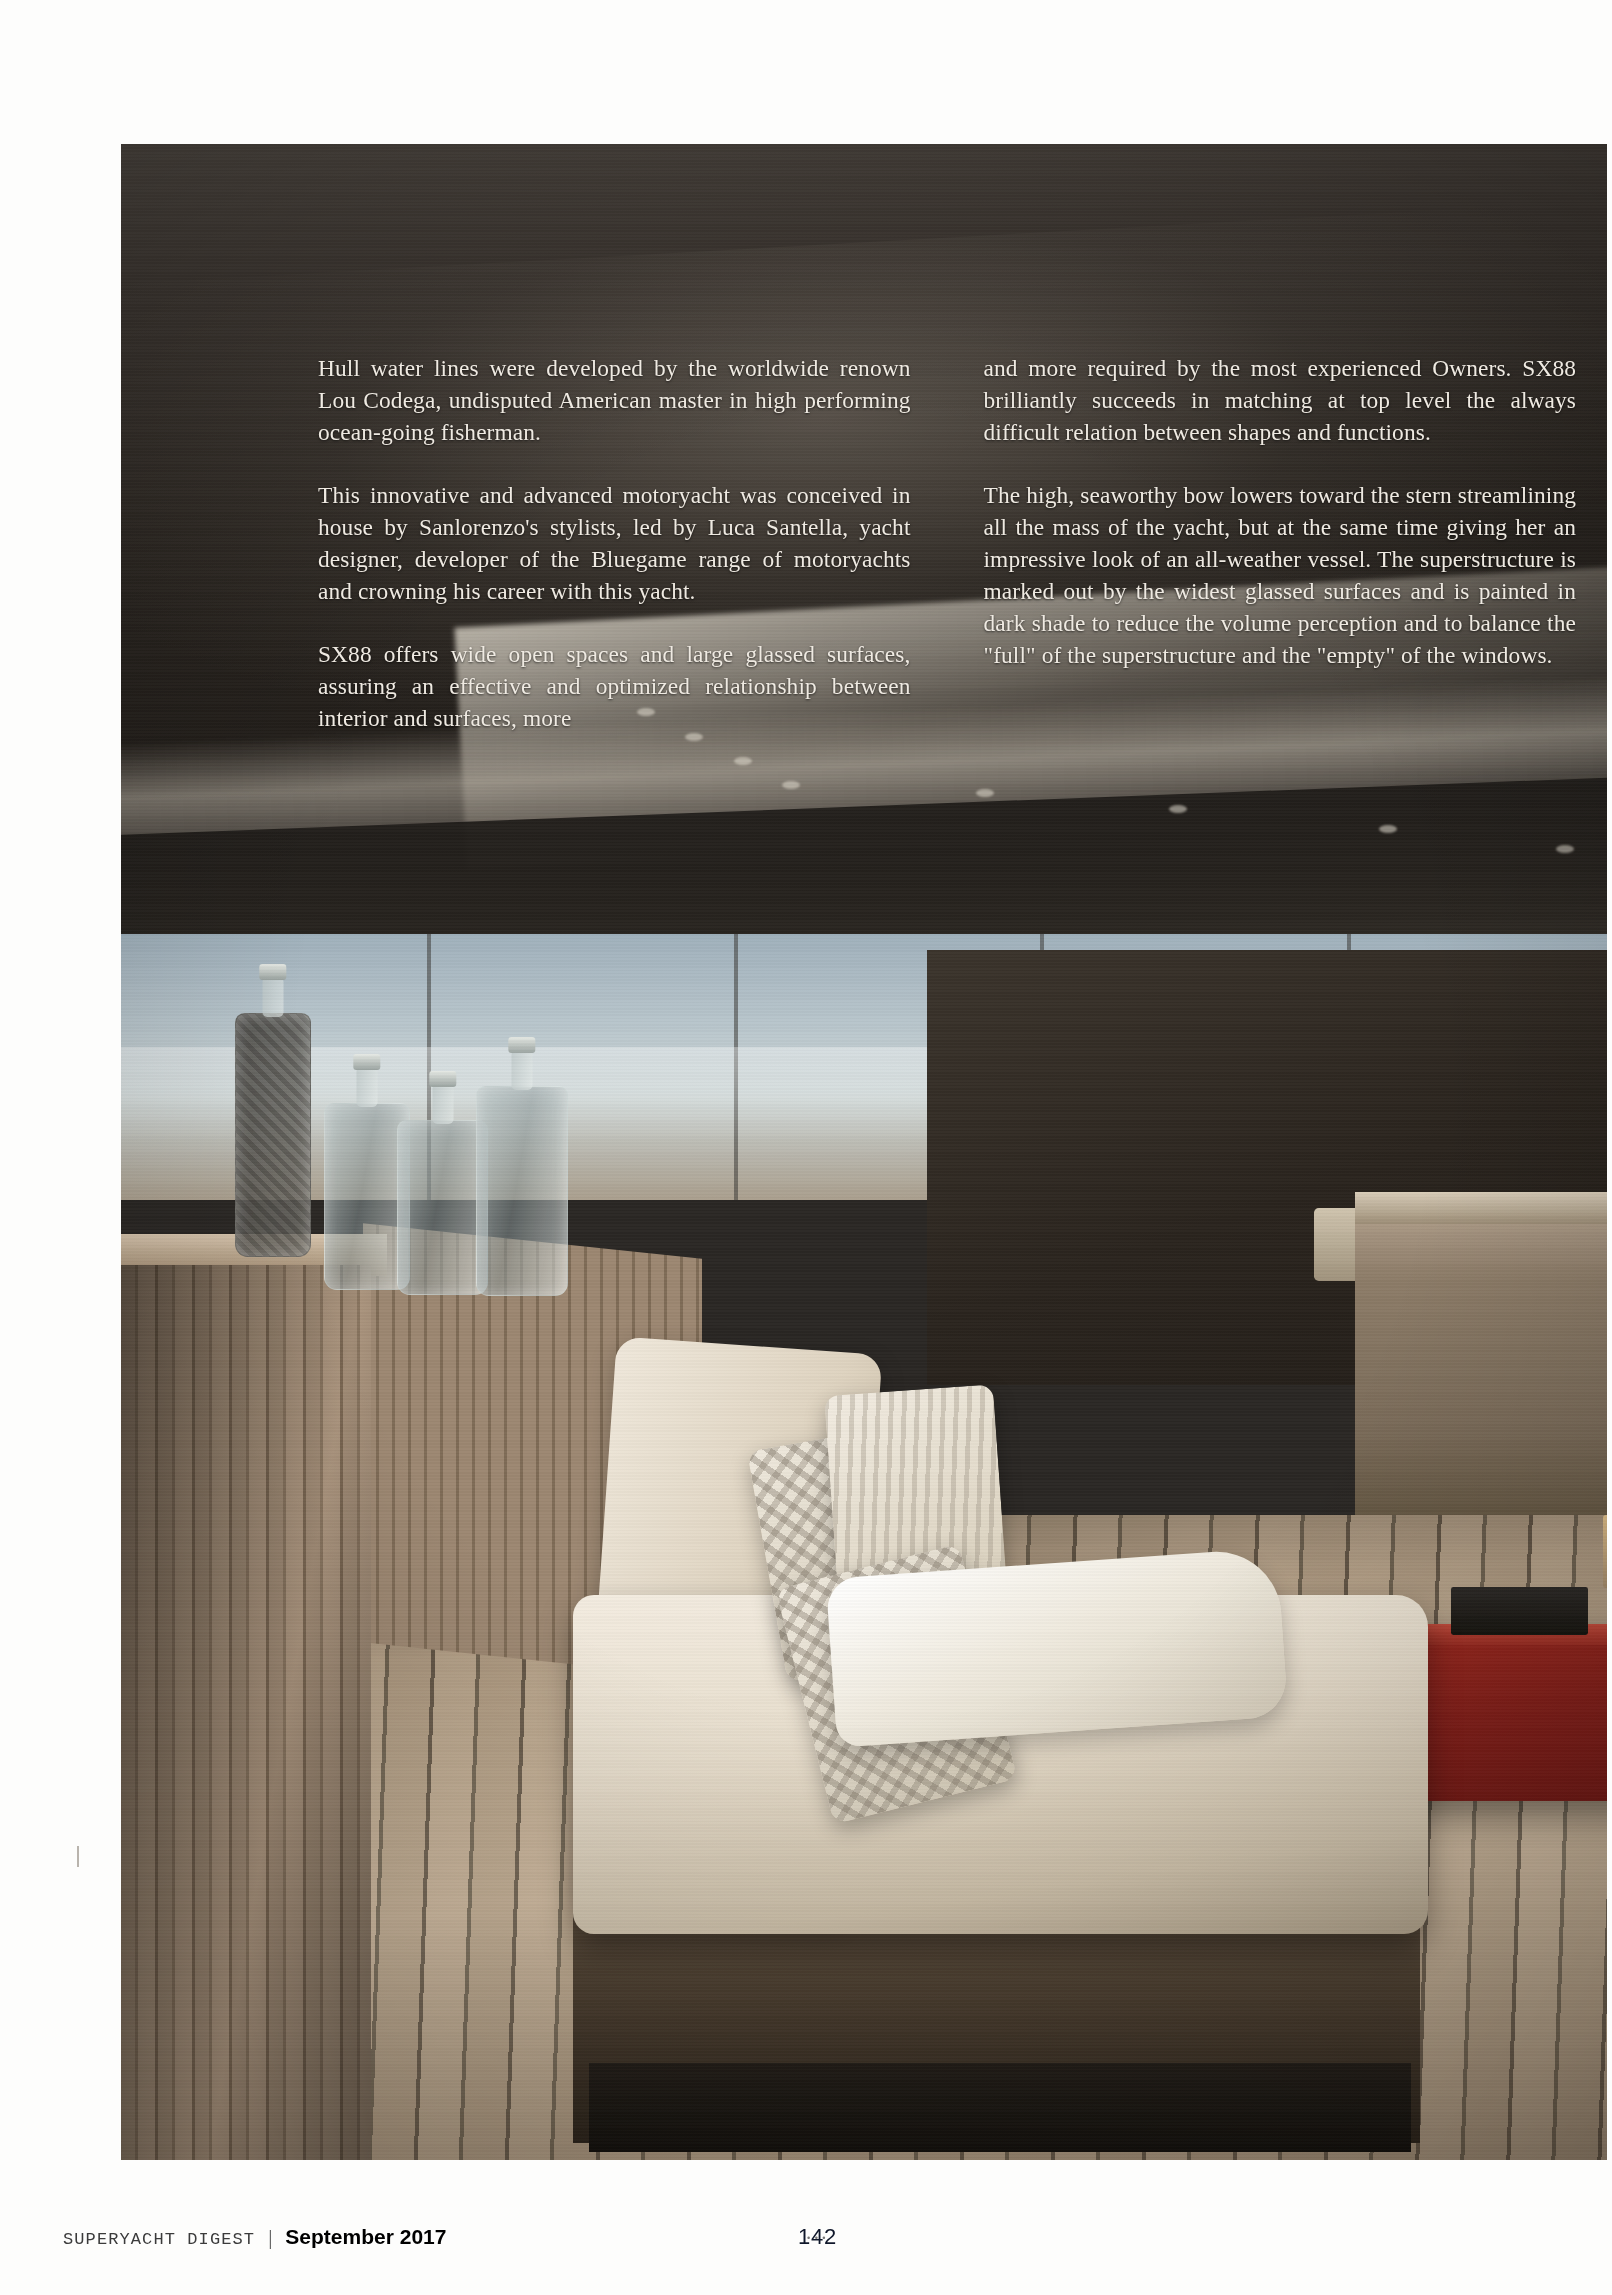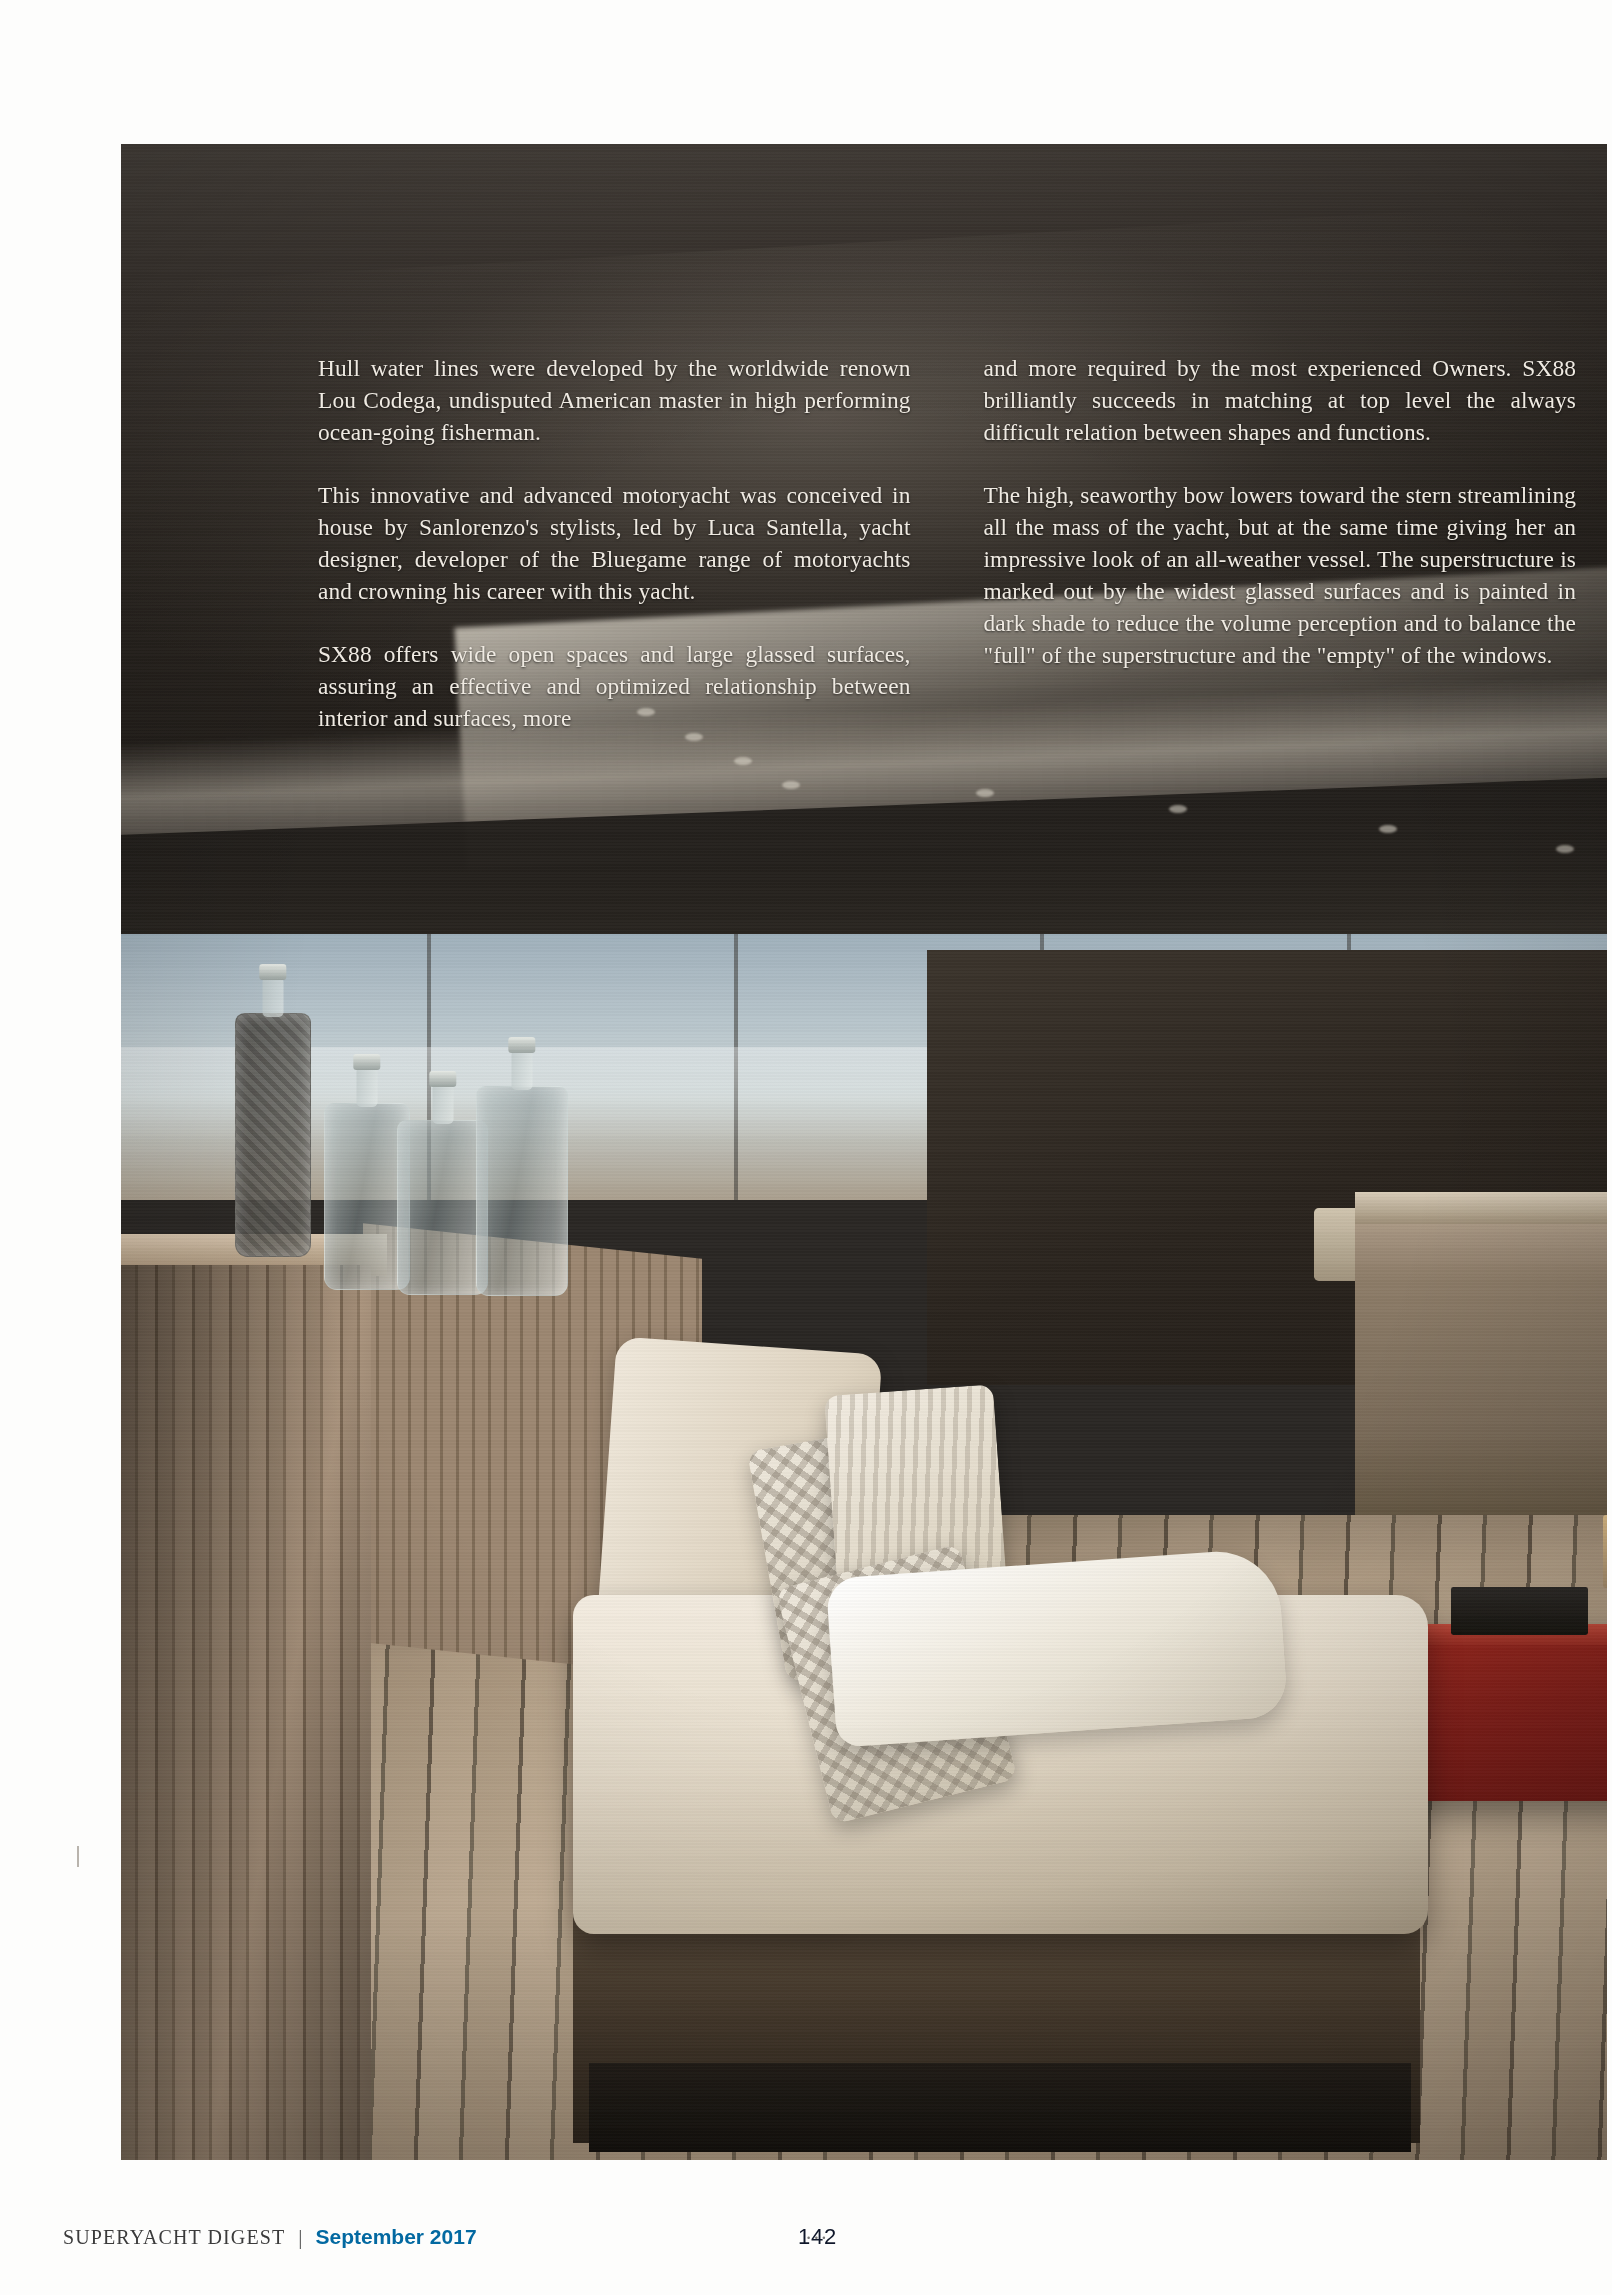--- a/index.html
+++ b/index.html
@@ -357,35 +357,35 @@
   .footer-left {
     position: absolute;
     left: 63px;
     bottom: 0;
     display: flex;
     align-items: baseline;
     gap: 13px;
     color: #1c1c1c;
   }
   .pub-name {
-    font-family: Liberation Serif, serif;
-    font-size: 20px;
+    font-family: Liberation Mono, monospace;
+    font-size: 17px;
     letter-spacing: 1.1px;
     color: #2b2b2b;
     opacity: 0.92;
   }
   .pub-sep {
     font-size: 21px;
     color: #555;
   }
   .pub-date {
     font-family: "Liberation Sans", sans-serif;
     font-size: 21px;
     font-weight: 700;
-    color: #0369a1;
+    color: #000000;
   }
   .page-number {
     position: absolute;
     left: 798px;
     bottom: 0;
     font-family: "Liberation Sans", sans-serif;
     font-size: 22px;
     letter-spacing: 0.8px;
     color: #0f172a;
   }

